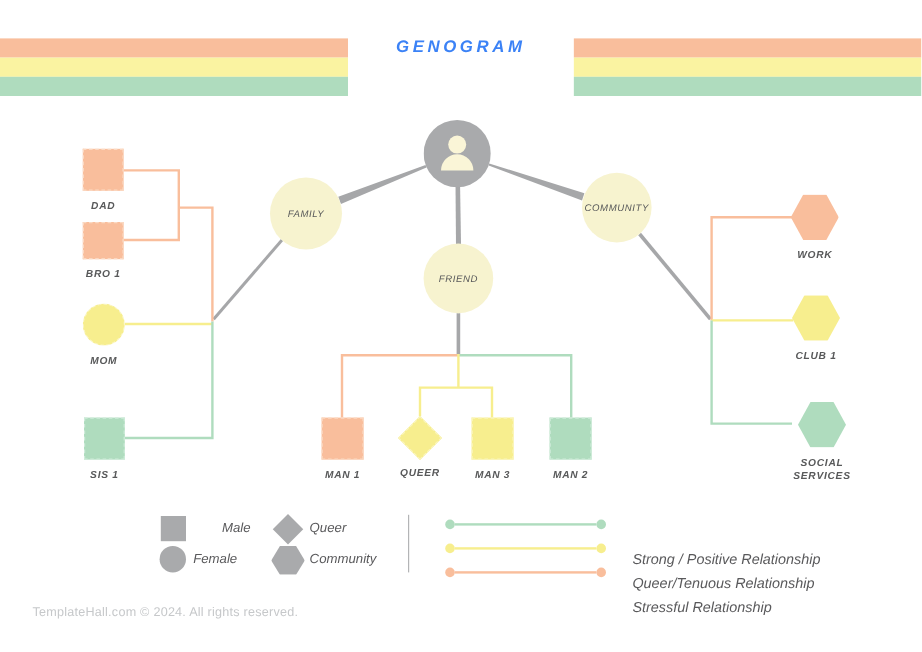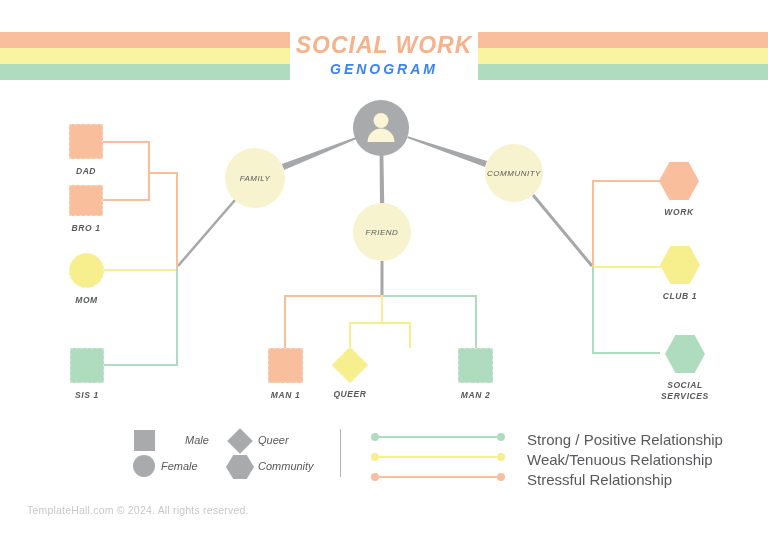--- a/index.html
+++ b/index.html
@@ -118,21 +118,21 @@
   .rel-dot  { width: 8px; height: 8px; border-radius: 50%; flex: 0 0 auto; }
   .rel-bar  { height: 2px; flex: 1 1 auto; }
   #rel-line-strong { top: 433px; }
   #rel-line-weak   { top: 453px; }
   #rel-line-stress { top: 473px; }
   .rel-green  .rel-dot, .rel-green  .rel-bar { background: #AFDCBE; }
   .rel-yellow .rel-dot, .rel-yellow .rel-bar { background: #F7EE8E; }
   .rel-peach  .rel-dot, .rel-peach  .rel-bar { background: #F9BE9C; }
 
   .rel-label {
-    position: absolute; left: 527px; font-size: 15px; color: #59595B;
+    position: absolute; left: 527px; font-size: 12px; font-style: italic; color: #59595B; margin-top: 28px;
   }
   #rel-lbl-strong { top: 431px; }
   #rel-lbl-weak   { top: 451px; }
   #rel-lbl-stress { top: 471px; }
 
   
   .footer-text {
     position: absolute; left: 27px; top: 504px;
     font-size: 10.5px; color: #C6C8CA; letter-spacing: 0.2px;
   }
@@ -147,21 +147,20 @@
     <div class="stripe stripe-yellow"></div>
     <div class="stripe stripe-green"></div>
   </div>
   <div class="stripes stripes-right">
     <div class="stripe stripe-peach"></div>
     <div class="stripe stripe-yellow"></div>
     <div class="stripe stripe-green"></div>
   </div>
 
   <div class="header-title-block">
-    <div class="title-main">SOCIAL WORK</div>
     <div class="title-sub">GENOGRAM</div>
   </div>
 
   <svg class="connectors" width="768" height="543" viewBox="0 0 768 543">
 
     <g fill="#A6A7A9">
       <polygon points="354.6,137.4 355.4,139.6 284.1,170.0 281.9,163.9"></polygon>
       <polygon points="379.6,155 383.4,155 384.2,204 380.0,204"></polygon>
       <polygon points="407.7,136.2 407.2,138.0 485.0,167.0 487.0,161.0"></polygon>
     </g>
@@ -230,20 +229,24 @@
   <div class="node" id="node-man1">
     <div class="shape-sq fill-peach"></div>
     <div class="node-label">MAN 1</div>
   </div>
   <div class="node" id="node-queer">
     <div class="diam-box">
       <div class="shape-diam fill-yellow"></div>
     </div>
     <div class="node-label">QUEER</div>
   </div>
+  <div class="node" id="node-man3">
+    <div class="shape-sq fill-yellow"></div>
+    <div class="node-label">MAN 3</div>
+  </div>
   <div class="node" id="node-man2">
     <div class="shape-sq fill-green"></div>
     <div class="node-label">MAN 2</div>
   </div>
 
   <div class="node" id="node-work">
     <div class="shape-hex fill-peach"></div>
     <div class="node-label">WORK</div>
   </div>
   <div class="node" id="node-club1">
@@ -277,18 +280,18 @@
       <span class="rel-bar"></span>
       <span class="rel-dot"></span>
   </div>
   <div class="rel-line rel-peach" id="rel-line-stress">
     <span class="rel-dot"></span>
       <span class="rel-bar"></span>
       <span class="rel-dot"></span>
   </div>
 
   <div class="rel-label" id="rel-lbl-strong">Strong / Positive Relationship</div>
-  <div class="rel-label" id="rel-lbl-weak">Weak/Tenuous  Relationship</div>
+  <div class="rel-label" id="rel-lbl-weak">Queer/Tenuous  Relationship</div>
   <div class="rel-label" id="rel-lbl-stress">Stressful  Relationship</div>
 
   <div class="footer-text">TemplateHall.com © 2024. All rights reserved.</div>
 
 </div>
 
 </body></html>

